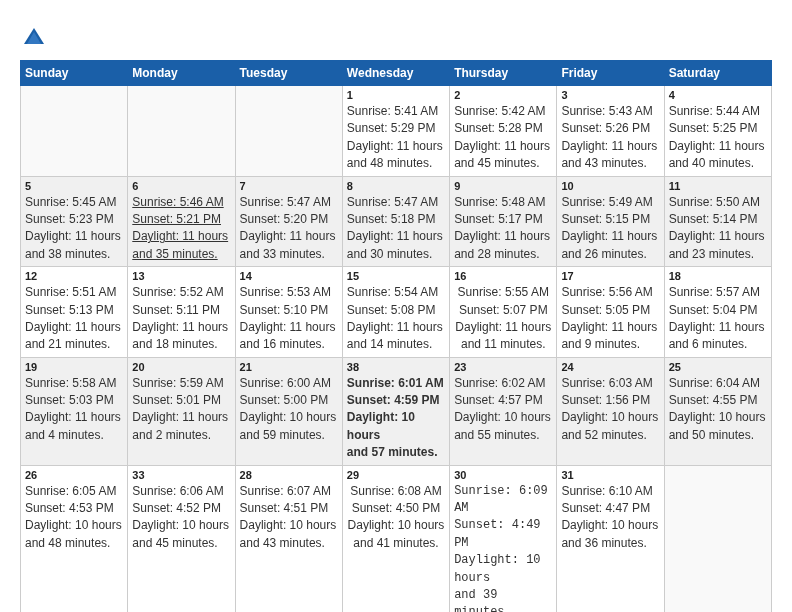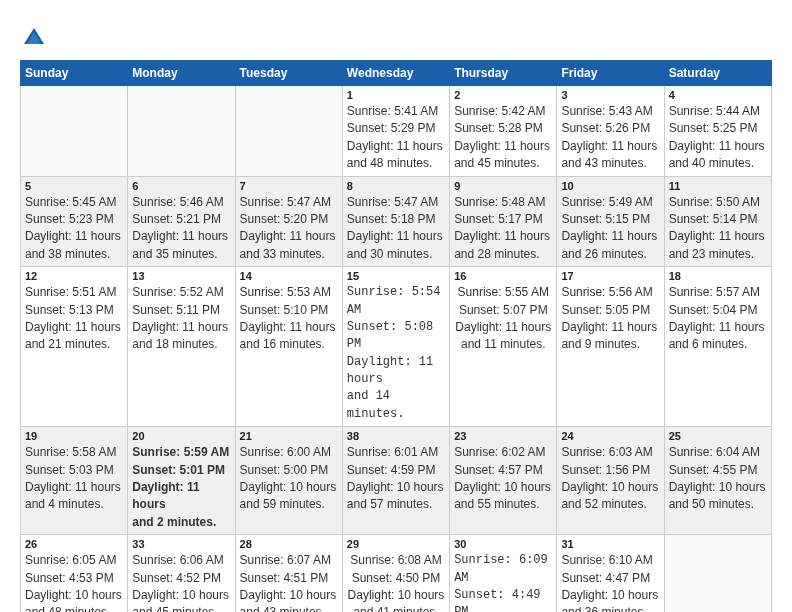--- a/index.html
+++ b/index.html
@@ -179,21 +179,21 @@
         <tr class="row-shaded">
           <td>
             <span class="day-num">5</span>
             <div class="day-info" style="white-space: pre-line;">Sunrise: 5:45 AM
 Sunset: 5:23 PM
 Daylight: 11 hours
 and 38 minutes.</div>
           </td>
           <td>
             <span class="day-num">6</span>
-            <div class="day-info" style="white-space: pre-line;">Sunrise: 5:46 AM
+            <div class="day-info" style="white-space: pre-line; text-decoration: underline;">Sunrise: 5:46 AM
 Sunset: 5:21 PM
 Daylight: 11 hours
 and 35 minutes.</div>
           </td>
           <td>
             <span class="day-num">7</span>
             <div class="day-info" style="white-space: pre-line;">Sunrise: 5:47 AM
 Sunset: 5:20 PM
 Daylight: 11 hours
 and 33 minutes.</div>
@@ -244,21 +244,21 @@
           </td>
           <td>
             <span class="day-num">14</span>
             <div class="day-info" style="white-space: pre-line;">Sunrise: 5:53 AM
 Sunset: 5:10 PM
 Daylight: 11 hours
 and 16 minutes.</div>
           </td>
           <td>
             <span class="day-num">15</span>
-            <div class="day-info" style="white-space: pre-line; font-family: Liberation Mono, monospace;">Sunrise: 5:54 AM
+            <div class="day-info" style="white-space: pre-line;">Sunrise: 5:54 AM
 Sunset: 5:08 PM
 Daylight: 11 hours
 and 14 minutes.</div>
           </td>
           <td>
             <span class="day-num">16</span>
             <div class="day-info" style="white-space: pre-line; text-align: center;">Sunrise: 5:55 AM
 Sunset: 5:07 PM
 Daylight: 11 hours
 and 11 minutes.</div>
@@ -281,35 +281,35 @@
         <tr class="row-shaded">
           <td>
             <span class="day-num">19</span>
             <div class="day-info" style="white-space: pre-line;">Sunrise: 5:58 AM
 Sunset: 5:03 PM
 Daylight: 11 hours
 and 4 minutes.</div>
           </td>
           <td>
             <span class="day-num">20</span>
-            <div class="day-info" style="white-space: pre-line; font-weight: bold;">Sunrise: 5:59 AM
+            <div class="day-info" style="white-space: pre-line;">Sunrise: 5:59 AM
 Sunset: 5:01 PM
 Daylight: 11 hours
 and 2 minutes.</div>
           </td>
           <td>
             <span class="day-num">21</span>
             <div class="day-info" style="white-space: pre-line;">Sunrise: 6:00 AM
 Sunset: 5:00 PM
 Daylight: 10 hours
 and 59 minutes.</div>
           </td>
           <td>
             <span class="day-num">38</span>
-            <div class="day-info" style="white-space: pre-line;">Sunrise: 6:01 AM
+            <div class="day-info" style="white-space: pre-line; font-weight: bold;">Sunrise: 6:01 AM
 Sunset: 4:59 PM
 Daylight: 10 hours
 and 57 minutes.</div>
           </td>
           <td>
             <span class="day-num">23</span>
             <div class="day-info" style="white-space: pre-line;">Sunrise: 6:02 AM
 Sunset: 4:57 PM
 Daylight: 10 hours
 and 55 minutes.</div>

